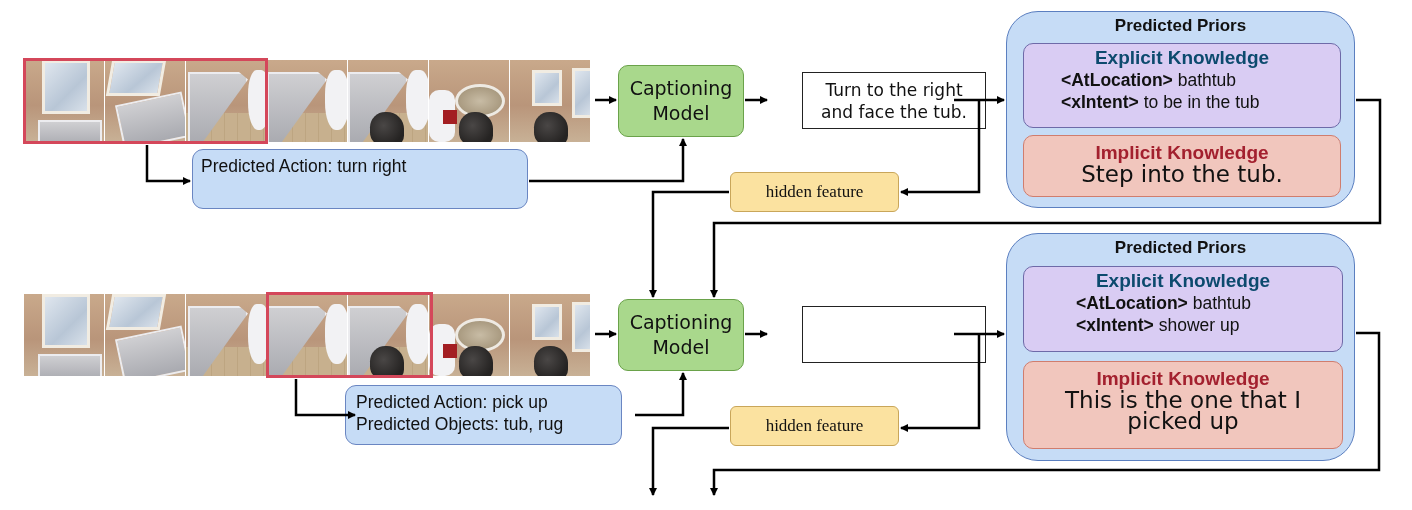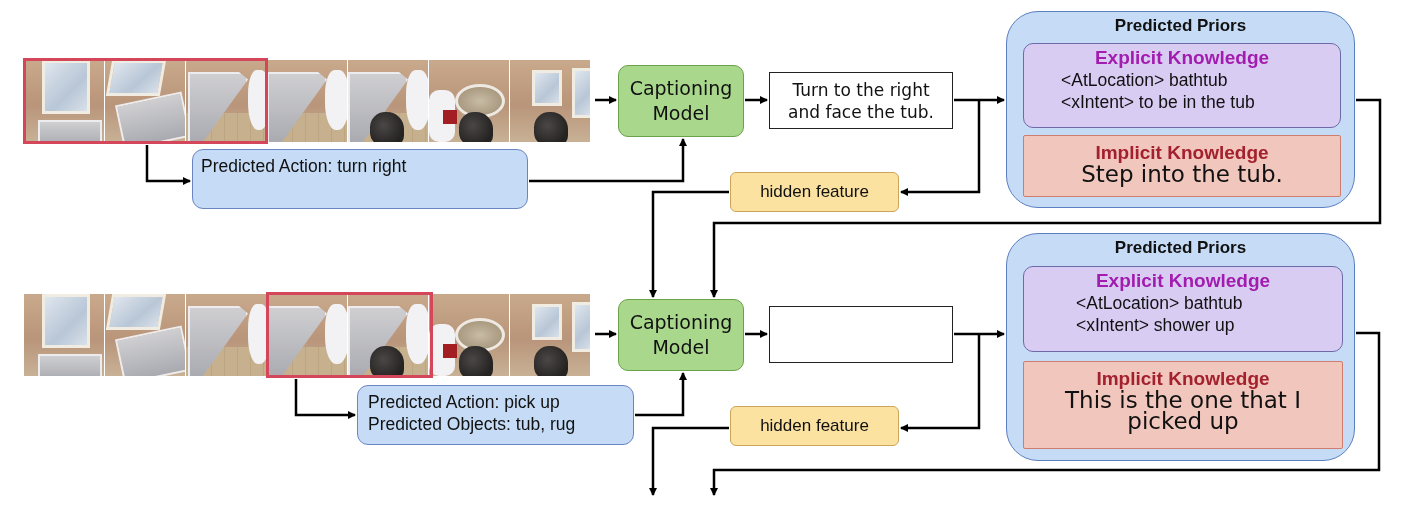--- a/index.html
+++ b/index.html
@@ -14,31 +14,31 @@
   .frame .tub { position: absolute; background: linear-gradient(180deg, #cfcfd2 0%, #a9aab0 100%); border: 2px solid #ececef; }
   .frame .toilet { position: absolute; background: #f2f2f4; border-radius: 40% 40% 45% 45%; }
   .frame .floor { position: absolute; left:0; right:0; bottom:0; height: 35%; background: repeating-linear-gradient(90deg, #c7b08e 0 12px, #bda581 12px 13px), #c7b08e; }
   .frame .rag { position: absolute; width: 34px; height: 34px; background: radial-gradient(circle at 40% 40%, #4a4746 0%, #252322 70%); border-radius: 45% 50% 30% 40%; }
   .frame .sink { position: absolute; background: radial-gradient(ellipse at center, #c8bca5 0%, #a99a80 70%); border-radius: 50%; border: 3px solid #eeeae3; }
   .frame .redbox { position: absolute; width: 14px; height: 14px; background: #a31e22; }
   .highlight { position: absolute; border: 3px solid #d4475a; box-sizing: border-box; }
 
   
   .caption-model { background: #a9d88c; border: 1.5px solid #6aa24a; border-radius: 10px; display: flex; align-items: center; justify-content: center; text-align: center; font-size: 19px; line-height: 25px; font-family: "DejaVu Sans", sans-serif; }
-  .caption-box { background: #fff; border: 1.5px solid #222; display: flex; align-items: center; justify-content: center; text-align: center; font-size: 17px; line-height: 22px; font-family: "DejaVu Sans", sans-serif; }
+  .caption-box { background: #fff; border: 1.5px solid #222; display: flex; align-items: center; justify-content: center; text-align: center; font-size: 17px; line-height: 22px; font-family: "DejaVu Sans", sans-serif; margin-left: 33px; }
   .pred-box { background: #c6dcf6; border: 1.5px solid #6a86c2; border-radius: 11px; font-size: 17.5px; line-height: 22px; padding: 5px 8px; }
-  .hidden-box { background: #fbe2a0; border: 1.5px solid #c9a65a; border-radius: 6px; display:flex; align-items:center; justify-content:center; font-size: 17px; font-family: Liberation Sans, sans-serif; }
+  .hidden-box { background: #fbe2a0; border: 1.5px solid #c9a65a; border-radius: 6px; display:flex; align-items:center; justify-content:center; font-size: 17px; font-family: Liberation Serif, serif; }
   .priors { background: #c6dcf6; border: 1.5px solid #5b7fc0; border-radius: 32px; }
   .priors-title { position: absolute; left: 0; right: 0; top: 4px; text-align: center; font-weight: bold; font-size: 17px; }
   .explicit { background: #d9ccf3; border: 1.5px solid #6e6aa8; border-radius: 10px; }
-  .implicit { background: #f1c6bd; border: 1.5px solid #d07d6e; border-radius: 2px; text-align: center; }
-  .k-title-ex { color: #a21caf; font-weight: bold; font-size: 19px; text-align: center; }
+  .implicit { background: #f1c6bd; border: 1.5px solid #d07d6e; border-radius: 10px; text-align: center; }
+  .k-title-ex { color: #0c4a6e; font-weight: bold; font-size: 19px; text-align: center; }
   .k-title-im { color: #a3202e; font-weight: bold; font-size: 19px; text-align: center; }
   .k-line { font-size: 17.5px; line-height: 22px; }
-  .k-line b { font-weight: normal; }
+  .k-line b { font-weight: bold; }
   .im-text { font-size: 23px; line-height: 21px; font-family: "DejaVu Sans", sans-serif; }
 
   svg.arrows { position: absolute; left: 0; top: 0; }
 </style>
 </head>
 <body>
 
 <div class="strip" style="left:24px; top:60px;">
   <div class="frame">
       <div class="wall"></div>
@@ -171,21 +171,21 @@
       <div>Captioning</div>
       <div>Model</div>
     </div>
 </div>
 
 <div class="abs caption-box" style="left:769px; top:306px; width:184px; height:57px;">
   <div>
     </div>
 </div>
 
-<div class="abs pred-box" style="left:357px; top:385px; width:277px; height:60px;padding-left:10px;">
+<div class="abs pred-box" style="left:345px; top:385px; width:277px; height:60px;padding-left:10px;">
   <div>Predicted Action: pick up</div>
   <div>Predicted Objects: tub, rug</div>
 </div>
 
 <div class="abs hidden-box" style="left:730px; top:406px; width:169px; height:40px;">
   <span>hidden feature</span>
 </div>
 
 <div class="abs priors" style="left:1006px; top:233px; width:349px; height:228px;">
   <div class="priors-title">Predicted Priors</div>

